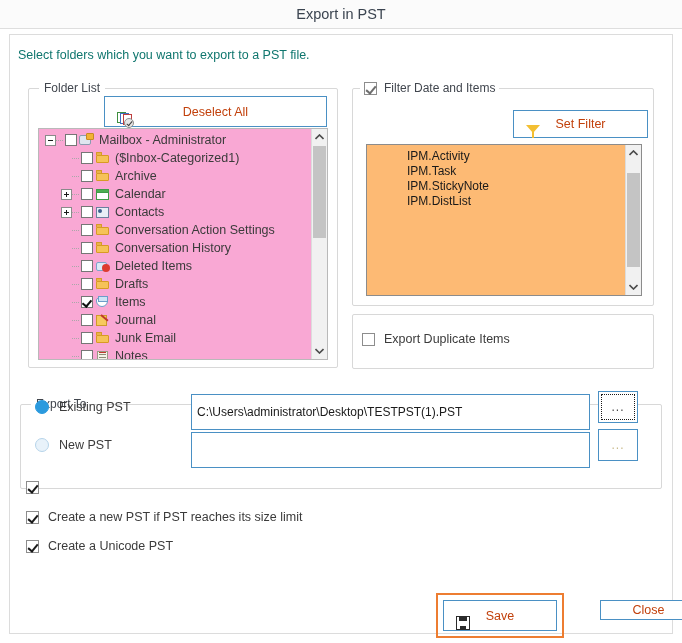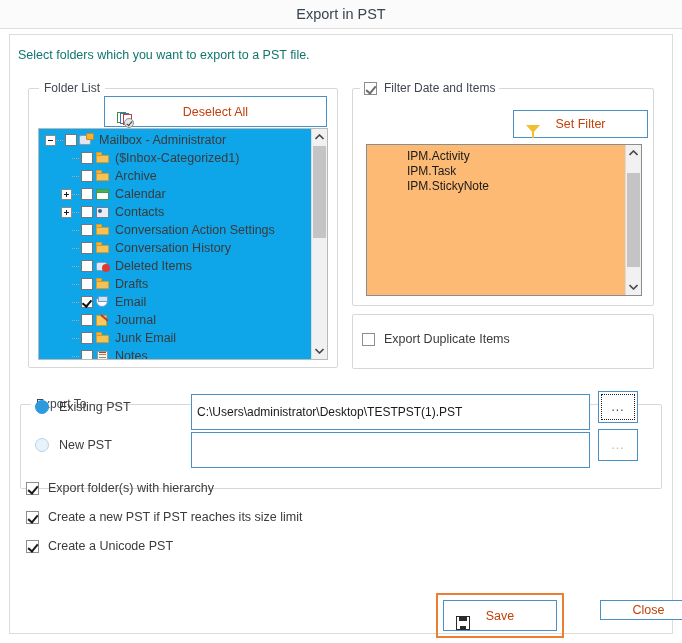--- a/index.html
+++ b/index.html
@@ -121,21 +121,21 @@
     border: 2px solid #ed7d31;
     box-sizing: border-box;
     pointer-events: none;
   }
 
   
   .treeview {
     position: absolute;
     left: 38px; top: 128px;
     width: 290px; height: 232px;
-    background: #0ea5e9;
+    background: #f9a8d4;
     border: 1px solid #b9b9b9;
     box-sizing: border-box;
     overflow: hidden;
   }
   .tree-rows {
     position: absolute;
     left: 0; top: 2px;
     width: 272px;
   }
   .tree-row {
@@ -678,21 +678,21 @@
           <span class="tv-label">Drafts</span>
         </div>
         <div class="tree-row">
           <span class="tree-indent" style="width: 22px; position: relative;">
             <span class="vdots" style="left: 10px;"></span>
           </span>
           <span class="expander-spacer"></span>
           <span class="dotline"></span>
           <span class="tv-check checked"></span>
           <span class="ico ico-inbox"></span>
-          <span class="tv-label">Email</span>
+          <span class="tv-label">Items</span>
         </div>
         <div class="tree-row">
           <span class="tree-indent" style="width: 22px; position: relative;">
             <span class="vdots" style="left: 10px;"></span>
           </span>
           <span class="expander-spacer"></span>
           <span class="dotline"></span>
           <span class="tv-check"></span>
           <span class="ico ico-journal"></span>
           <span class="tv-label">Journal</span>
@@ -747,20 +747,21 @@
       <span class="funnel-glyph"></span>
     </span>
     <span>Set Filter</span>
   </div>
 
   <div class="filterlist">
     <div class="filter-items-wrap" id="filter-items">
         <div class="filter-item">IPM.Activity</div>
         <div class="filter-item">IPM.Task</div>
         <div class="filter-item">IPM.StickyNote</div>
+        <div class="filter-item">IPM.DistList</div>
       </div>
     <div class="scrollbar">
       <div class="sb-arrow up">
         <svg class="arrow-glyph" width="9" height="6" viewBox="0 0 9 6">
             <path d="M0.5 5 L4.5 1 L8.5 5" stroke="#4a4a4a" stroke-width="1.6" fill="none"></path>
           </svg>
       </div>
       <div class="sb-thumb" style="top:28px; height:94px;"></div>
       <div class="sb-arrow down">
         <svg class="arrow-glyph" width="9" height="6" viewBox="0 0 9 6">
@@ -794,21 +795,20 @@
     <span class="radio off"></span>
     <span class="radio-label">New PST</span>
   </div>
   <input class="pathinput" id="path-new" type="text" value="" style="">
   <div class="browse-btn" id="browse-new">
     <span class="dots">...</span>
   </div>
 
   <div class="checkrow" id="cb-hierarchy">
     <span class="wincheck checked"></span>
-    <span class="cb-label">Export folder(s) with hierarchy</span>
   </div>
   <div class="checkrow" id="cb-newpst">
     <span class="wincheck checked"></span>
     <span class="cb-label">Create a new PST if PST reaches its size limit</span>
   </div>
   <div class="checkrow" id="cb-unicode">
     <span class="wincheck checked"></span>
     <span class="cb-label">Create a Unicode PST</span>
   </div>
 

